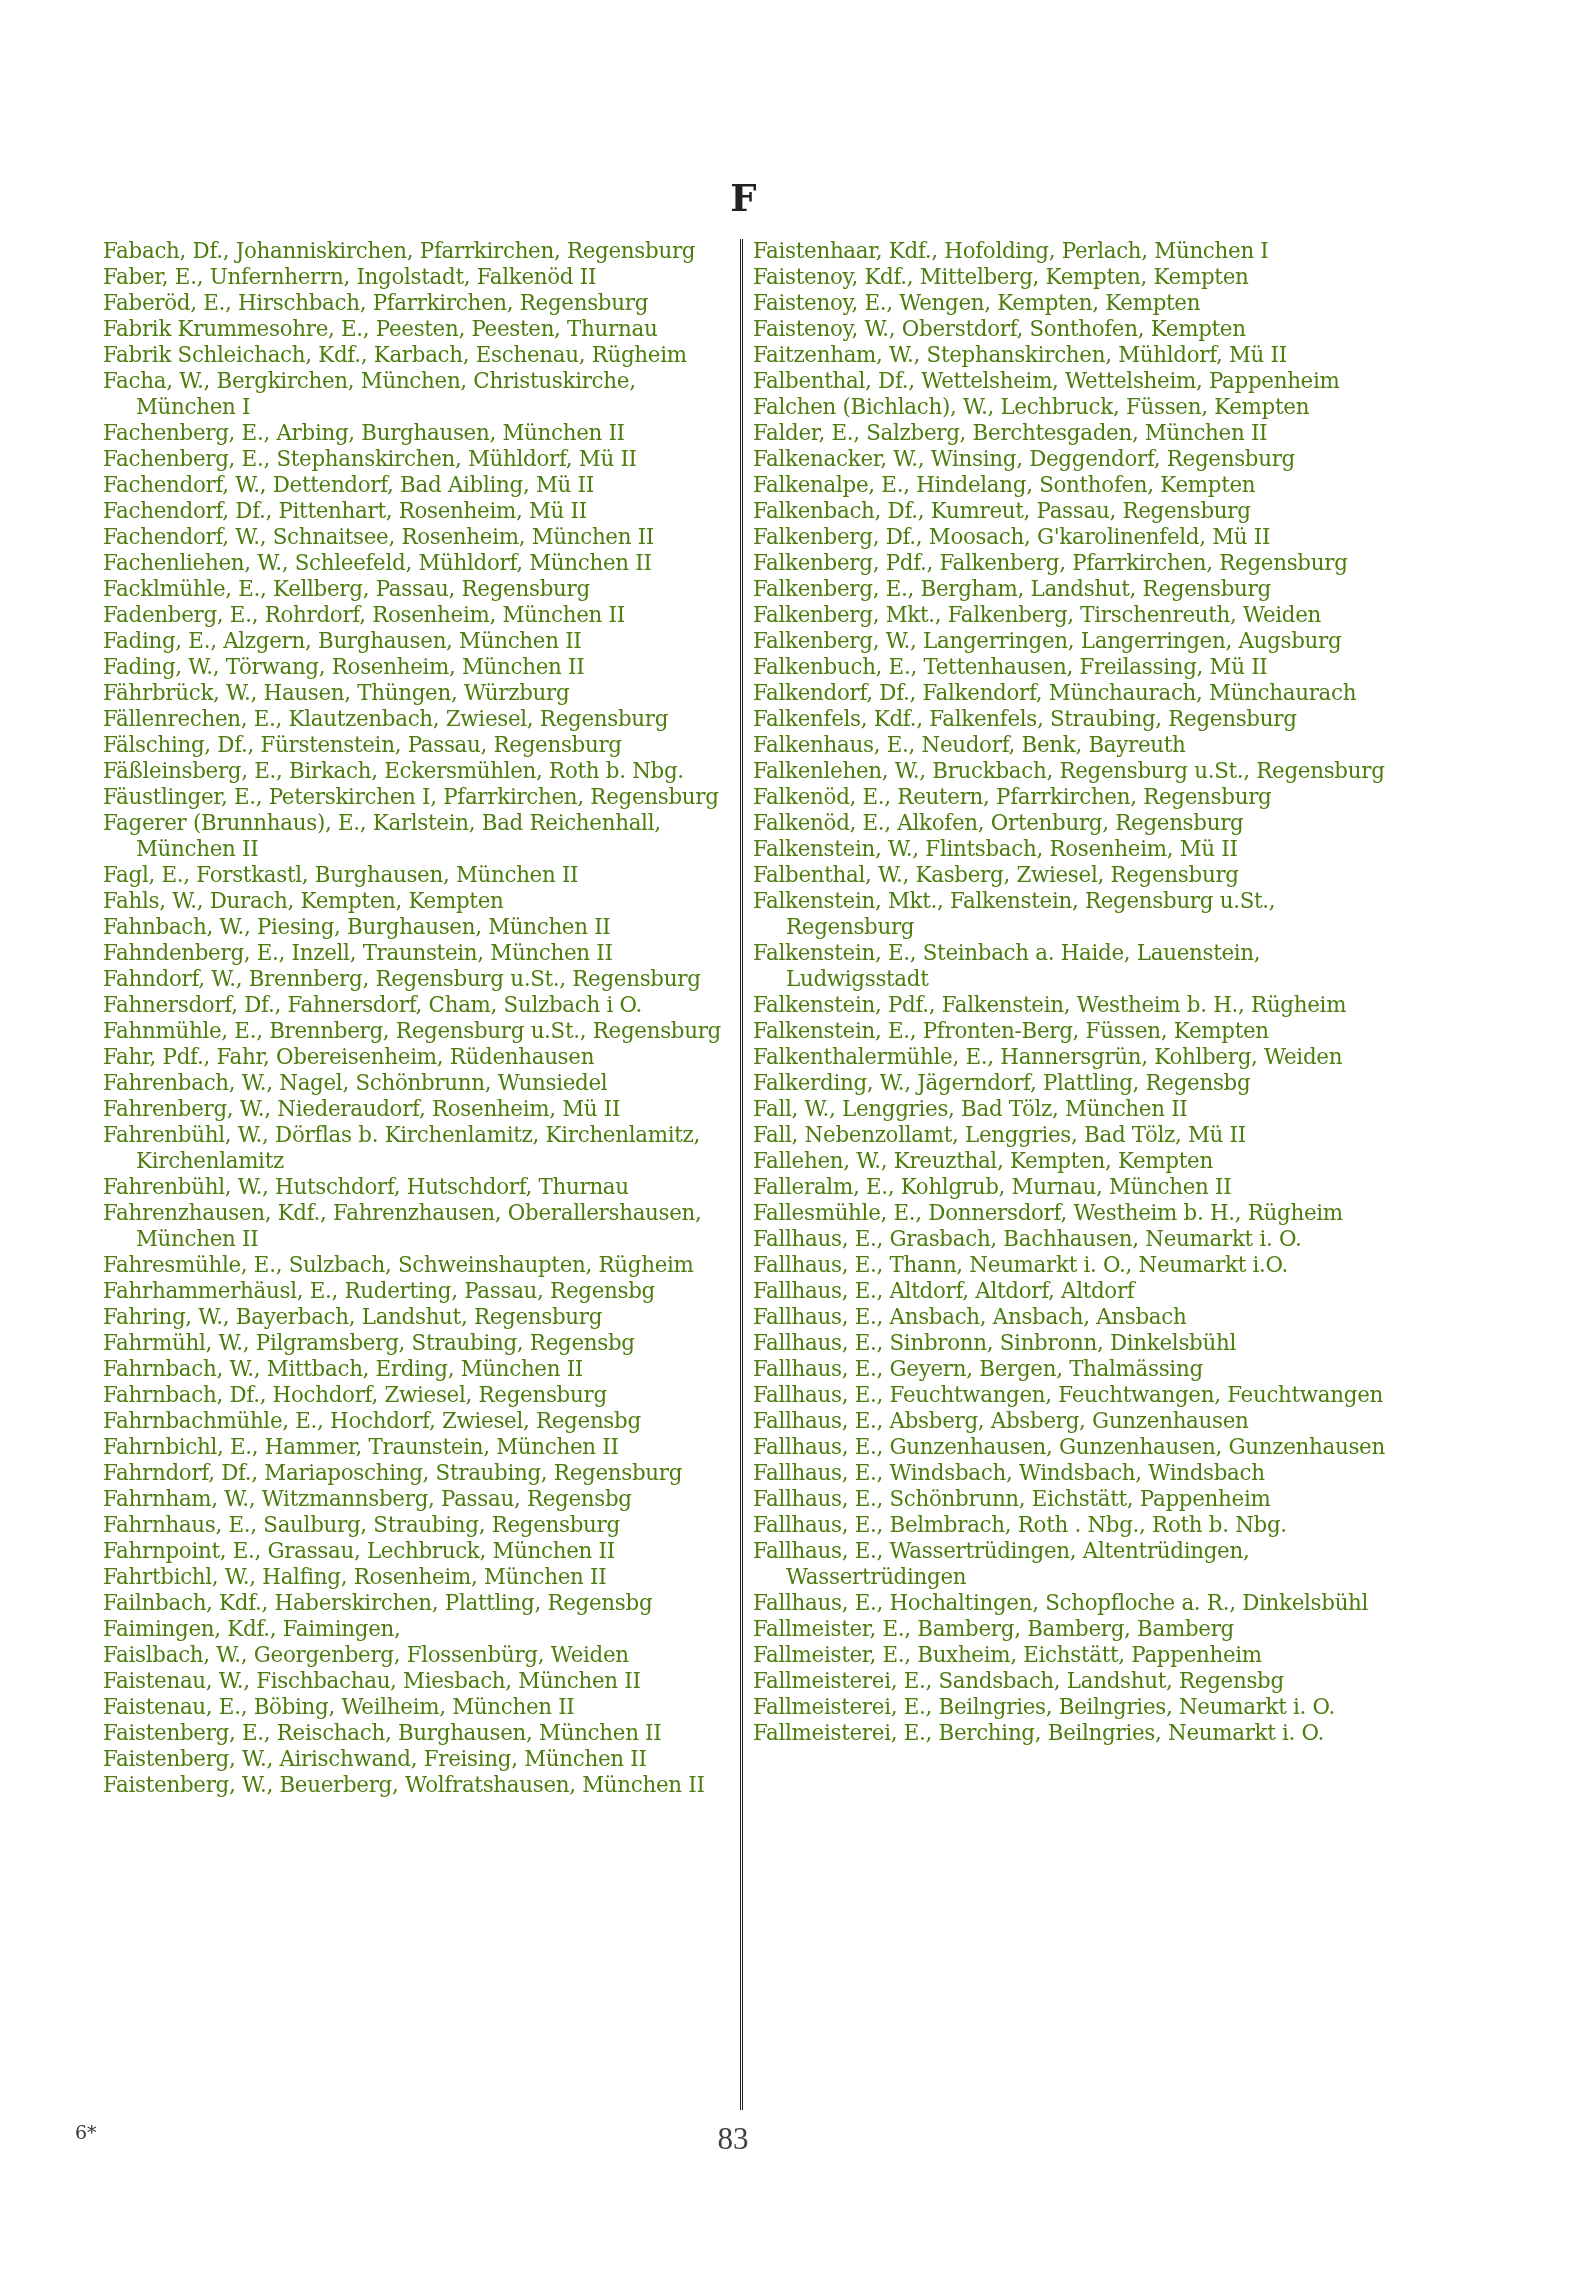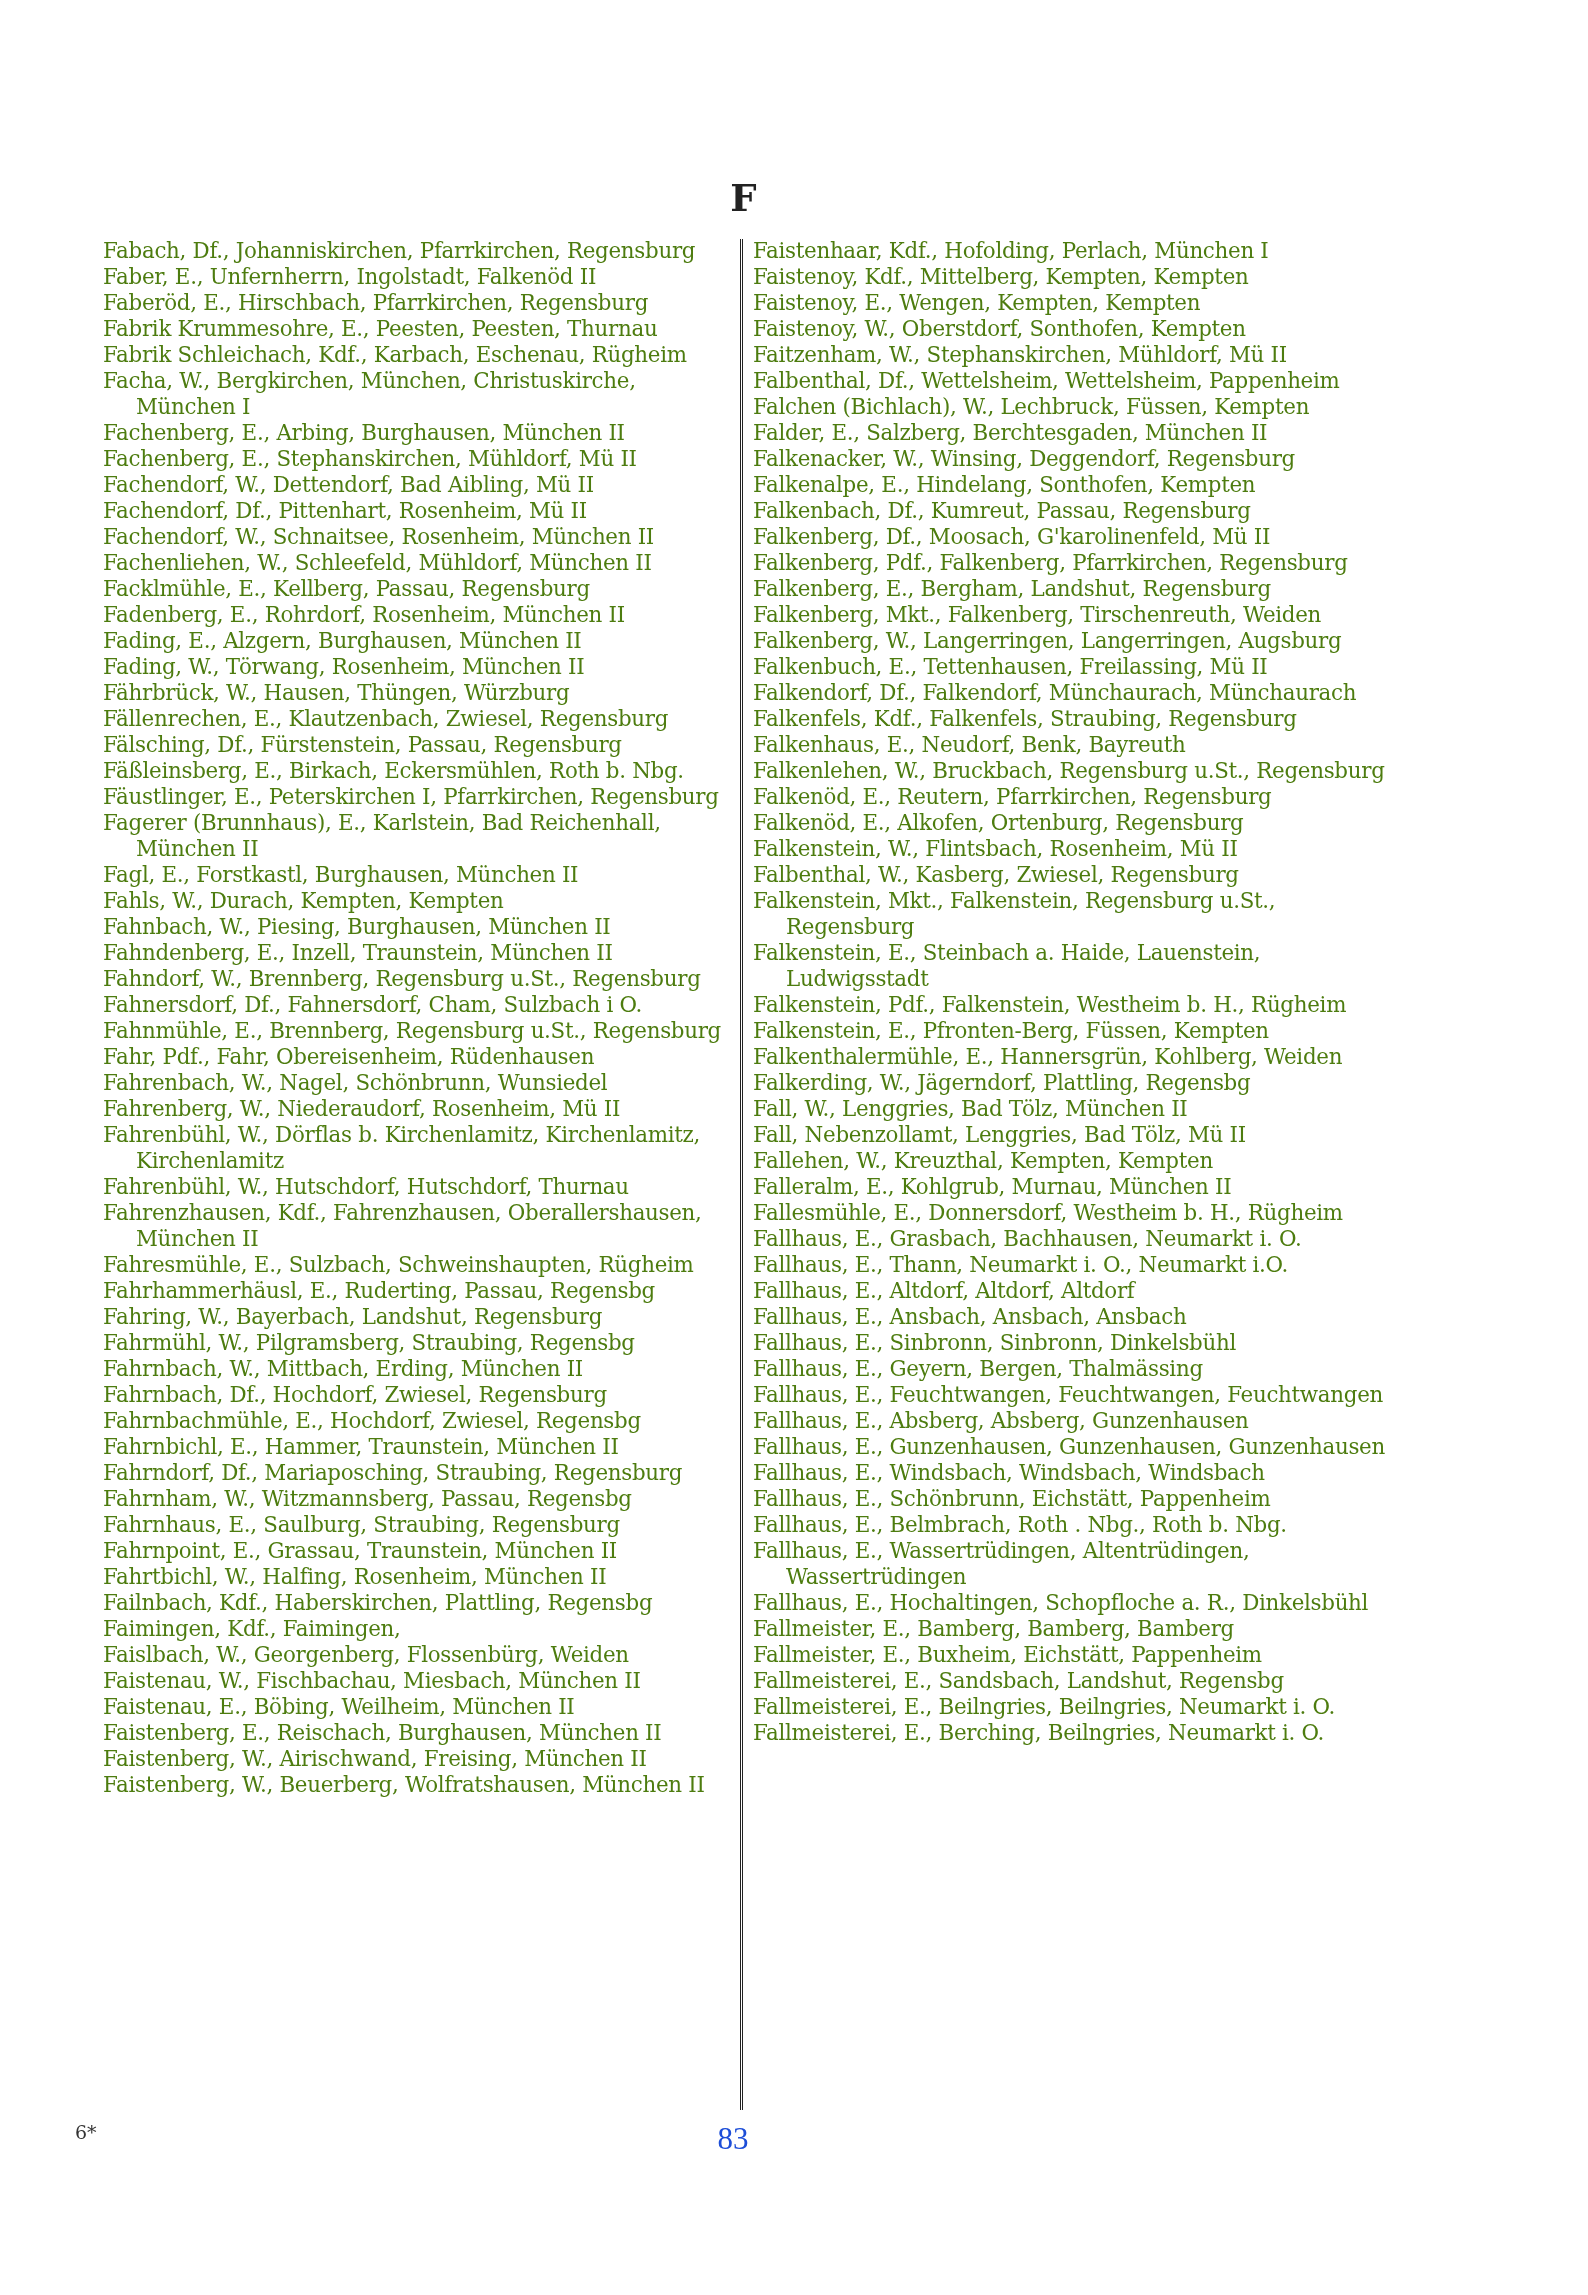--- a/index.html
+++ b/index.html
@@ -21,21 +21,21 @@
   .divider {
     position: absolute; left: 740px; top: 239px; width: 2.8px; height: 1871px;
     border-left: 1.1px solid #222; border-right: 1.1px solid #222; box-sizing: border-box;
   }
   .footer-sig {
     position: absolute; left: 75px; top: 2121px;
     font-family: "DejaVu Serif", serif; font-size: 19px; color: #333;
   }
   .page-number {
     position: absolute; left: 705px; top: 2121px; width: 56px; text-align: center;
-    font-family: "Liberation Serif", serif; font-size: 31px; color: #1d4ed8;
+    font-family: "Liberation Serif", serif; font-size: 31px; color: #404040;
   }
 </style>
 </head>
 <body>
 
 <div class="page">
   <div class="section-letter">F</div>
 
   <div class="column col-left" id="col-left">
       <p class="entry">Fabach, Df., Johanniskirchen, Pfarrkirchen, Regensburg</p>
@@ -77,21 +77,21 @@
       <p class="entry">Fahrhammerhäusl, E., Ruderting, Passau, Regensbg</p>
       <p class="entry">Fahring, W., Bayerbach, Landshut, Regensburg</p>
       <p class="entry">Fahrmühl, W., Pilgramsberg, Straubing, Regensbg</p>
       <p class="entry">Fahrnbach, W., Mittbach, Erding, München II</p>
       <p class="entry">Fahrnbach, Df., Hochdorf, Zwiesel, Regensburg</p>
       <p class="entry">Fahrnbachmühle, E., Hochdorf, Zwiesel, Regensbg</p>
       <p class="entry">Fahrnbichl, E., Hammer, Traunstein, München II</p>
       <p class="entry">Fahrndorf, Df., Mariaposching, Straubing, Regensburg</p>
       <p class="entry">Fahrnham, W., Witzmannsberg, Passau, Regensbg</p>
       <p class="entry">Fahrnhaus, E., Saulburg, Straubing, Regensburg</p>
-      <p class="entry">Fahrnpoint, E., Grassau, Traunstein, München II</p>
+      <p class="entry">Fahrnpoint, E., Grassau, Lechbruck, München II</p>
       <p class="entry">Fahrtbichl, W., Halfing, Rosenheim, München II</p>
       <p class="entry">Failnbach, Kdf., Haberskirchen, Plattling, Regensbg</p>
       <p class="entry">Faimingen, Kdf., Faimingen,</p>
       <p class="entry">Faislbach, W., Georgenberg, Flossenbürg, Weiden</p>
       <p class="entry">Faistenau, W., Fischbachau, Miesbach, München II</p>
       <p class="entry">Faistenau, E., Böbing, Weilheim, München II</p>
       <p class="entry">Faistenberg, E., Reischach, Burghausen, München II</p>
       <p class="entry">Faistenberg, W., Airischwand, Freising, München II</p>
       <p class="entry">Faistenberg, W., Beuerberg, Wolfratshausen, München II</p>
     </div>

